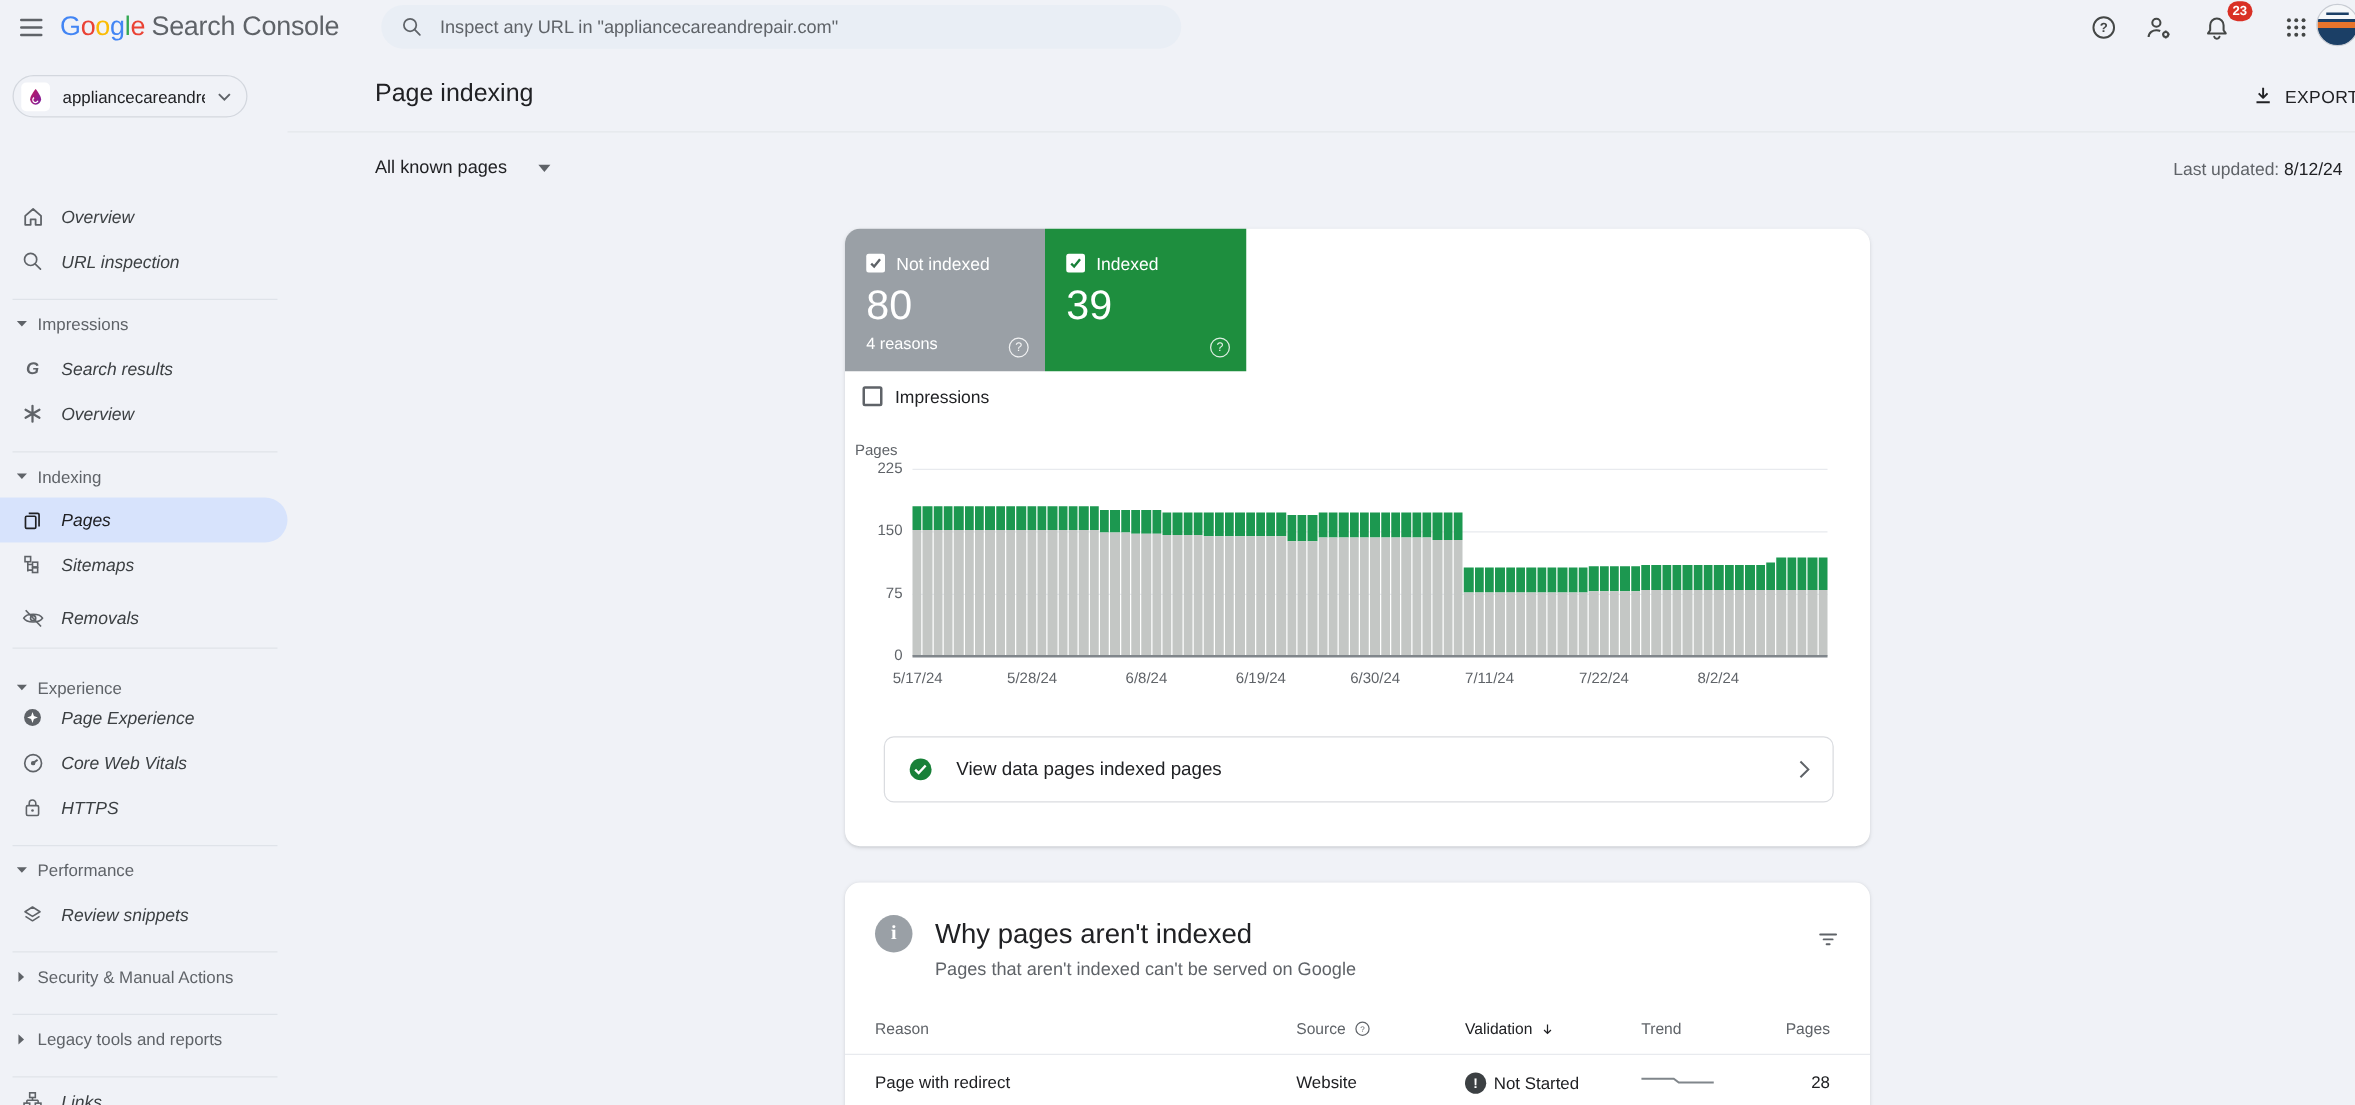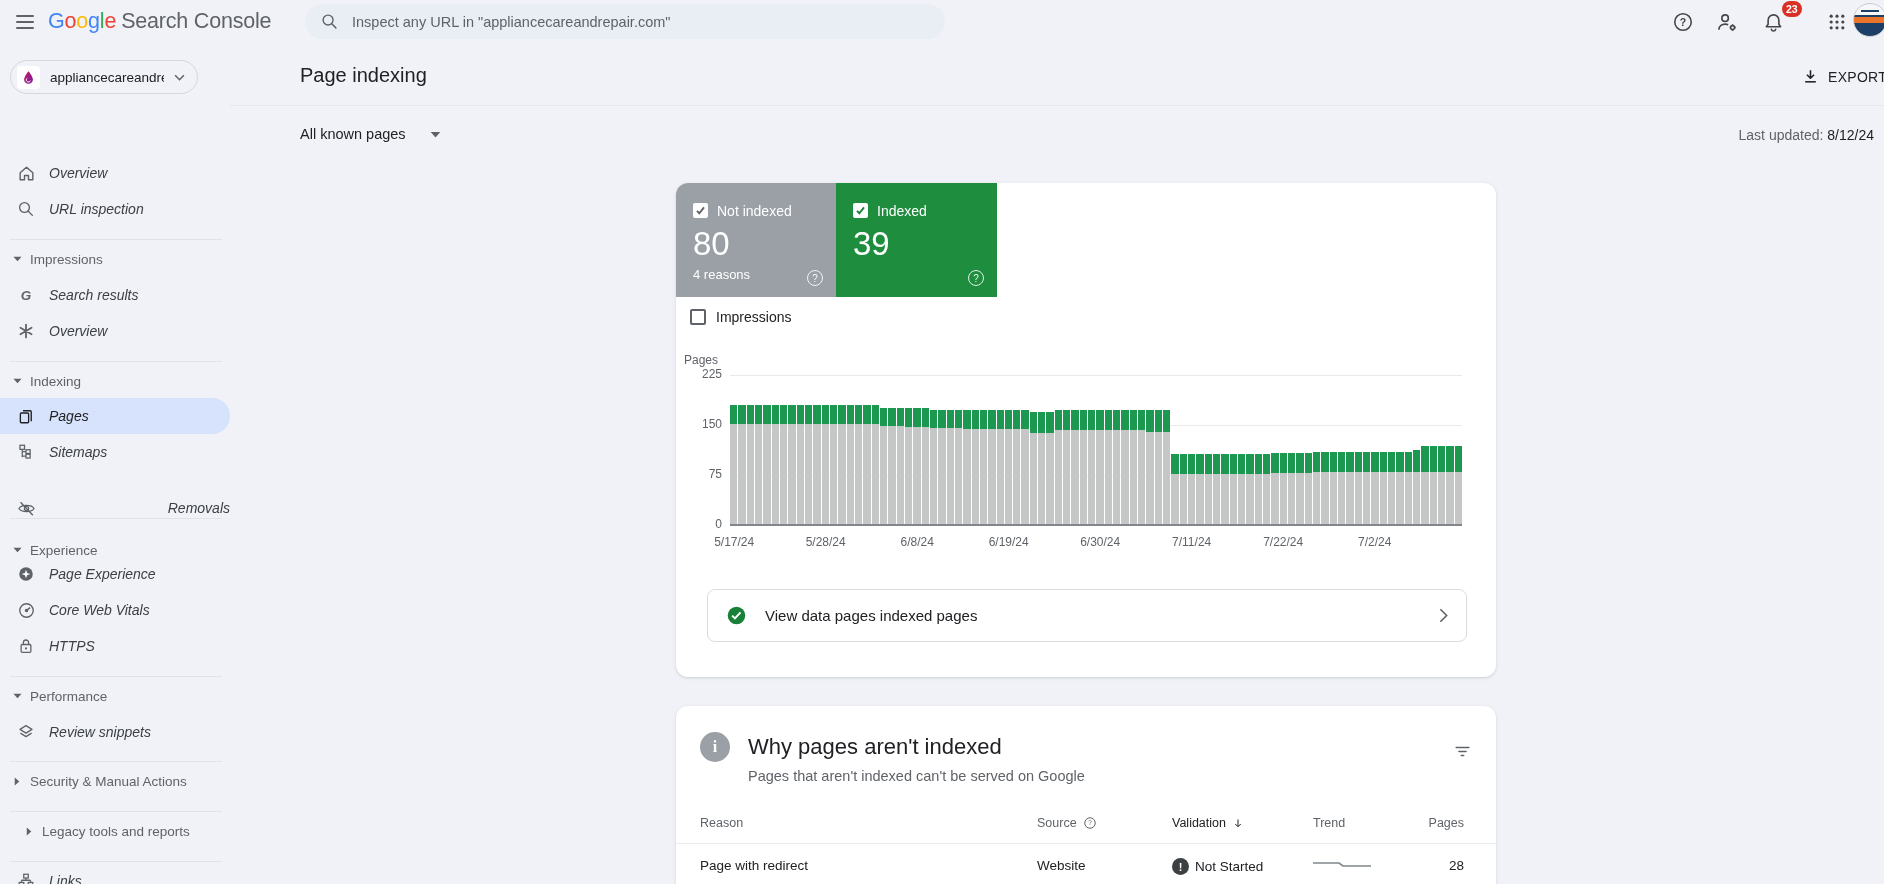--- a/index.html
+++ b/index.html
@@ -234,21 +234,21 @@
         <span class="ic">
           <svg width="18" height="18" viewBox="0 0 24 24" fill="none" stroke="currentColor" stroke-width="1.7">
             <rect x="4" y="3" width="6" height="5.5"></rect>
             <path d="M7 8.5 V19 M7 11.5 h5 M7 17.5 h5"></path>
             <rect x="12" y="9" width="5.5" height="5"></rect>
             <rect x="12" y="15" width="5.5" height="5"></rect>
           </svg>
         </span>
         <span class="lbl">Sitemaps</span>
       </div>
-      <div class="side-row" style="top: 446px; justify-content: space-between;">
+      <div class="side-row" style="top: 432px;">
         <span class="ic">
           <svg width="19" height="19" viewBox="0 0 24 24" fill="none" stroke="currentColor" stroke-width="1.7">
             <path d="M2.5 12 C5.5 6.8 18.5 6.8 21.5 12 C18.5 17.2 5.5 17.2 2.5 12 Z"></path>
             <circle cx="12" cy="12" r="2.6"></circle>
             <line x1="4.5" y1="4" x2="20" y2="20.5"></line>
           </svg>
         </span>
         <span class="lbl">Removals</span>
       </div>
       <div class="side-div" style="top: 474px;"></div>
@@ -310,21 +310,21 @@
       <div class="side-div" style="top: 717px;"></div>
       <div class="side-header" style="top: 722px;">
         <span class="caret">
           <svg width="6" height="9" viewBox="0 0 6 10">
             <path d="M0.5 0.5 v9 L5.5 5 Z" fill="#5f6368"></path>
           </svg>
         </span>
         <span class="lbl">Security &amp; Manual Actions</span>
       </div>
       <div class="side-div" style="top: 767px;"></div>
-      <div class="side-header" style="top: 772px; margin-left: 12px;">
+      <div class="side-header" style="top: 772px;">
         <span class="caret">
           <svg width="6" height="9" viewBox="0 0 6 10">
             <path d="M0.5 0.5 v9 L5.5 5 Z" fill="#5f6368"></path>
           </svg>
         </span>
         <span class="lbl">Legacy tools and reports</span>
       </div>
       <div class="side-div" style="top: 817px;"></div>
       <div class="side-row" style="top: 819px;">
         <span class="ic">
@@ -757,21 +757,21 @@
     <div class="axis0"></div>
   </div>
   <div id="xticks">
       <div class="xt" style="left: 58.1591px;">5/17/24</div>
       <div class="xt" style="left: 149.659px;">5/28/24</div>
       <div class="xt" style="left: 241.159px;">6/8/24</div>
       <div class="xt" style="left: 332.659px;">6/19/24</div>
       <div class="xt" style="left: 424.159px;">6/30/24</div>
       <div class="xt" style="left: 515.659px;">7/11/24</div>
       <div class="xt" style="left: 607.159px;">7/22/24</div>
-      <div class="xt" style="left: 698.659px;">7/2/24</div>
+      <div class="xt" style="left: 698.659px;">8/2/24</div>
     </div>
 
   <div class="viewdata">
     <span>
       <svg width="21" height="21" viewBox="0 0 24 24">
           <circle cx="12" cy="12" r="10" fill="#188038"></circle>
           <path d="M7 12.2 l3.2 3.2 6.4-7" fill="none" stroke="#fff" stroke-width="2.2"></path>
         </svg>
     </span>
     <span class="lbl">View data pages indexed pages</span>

